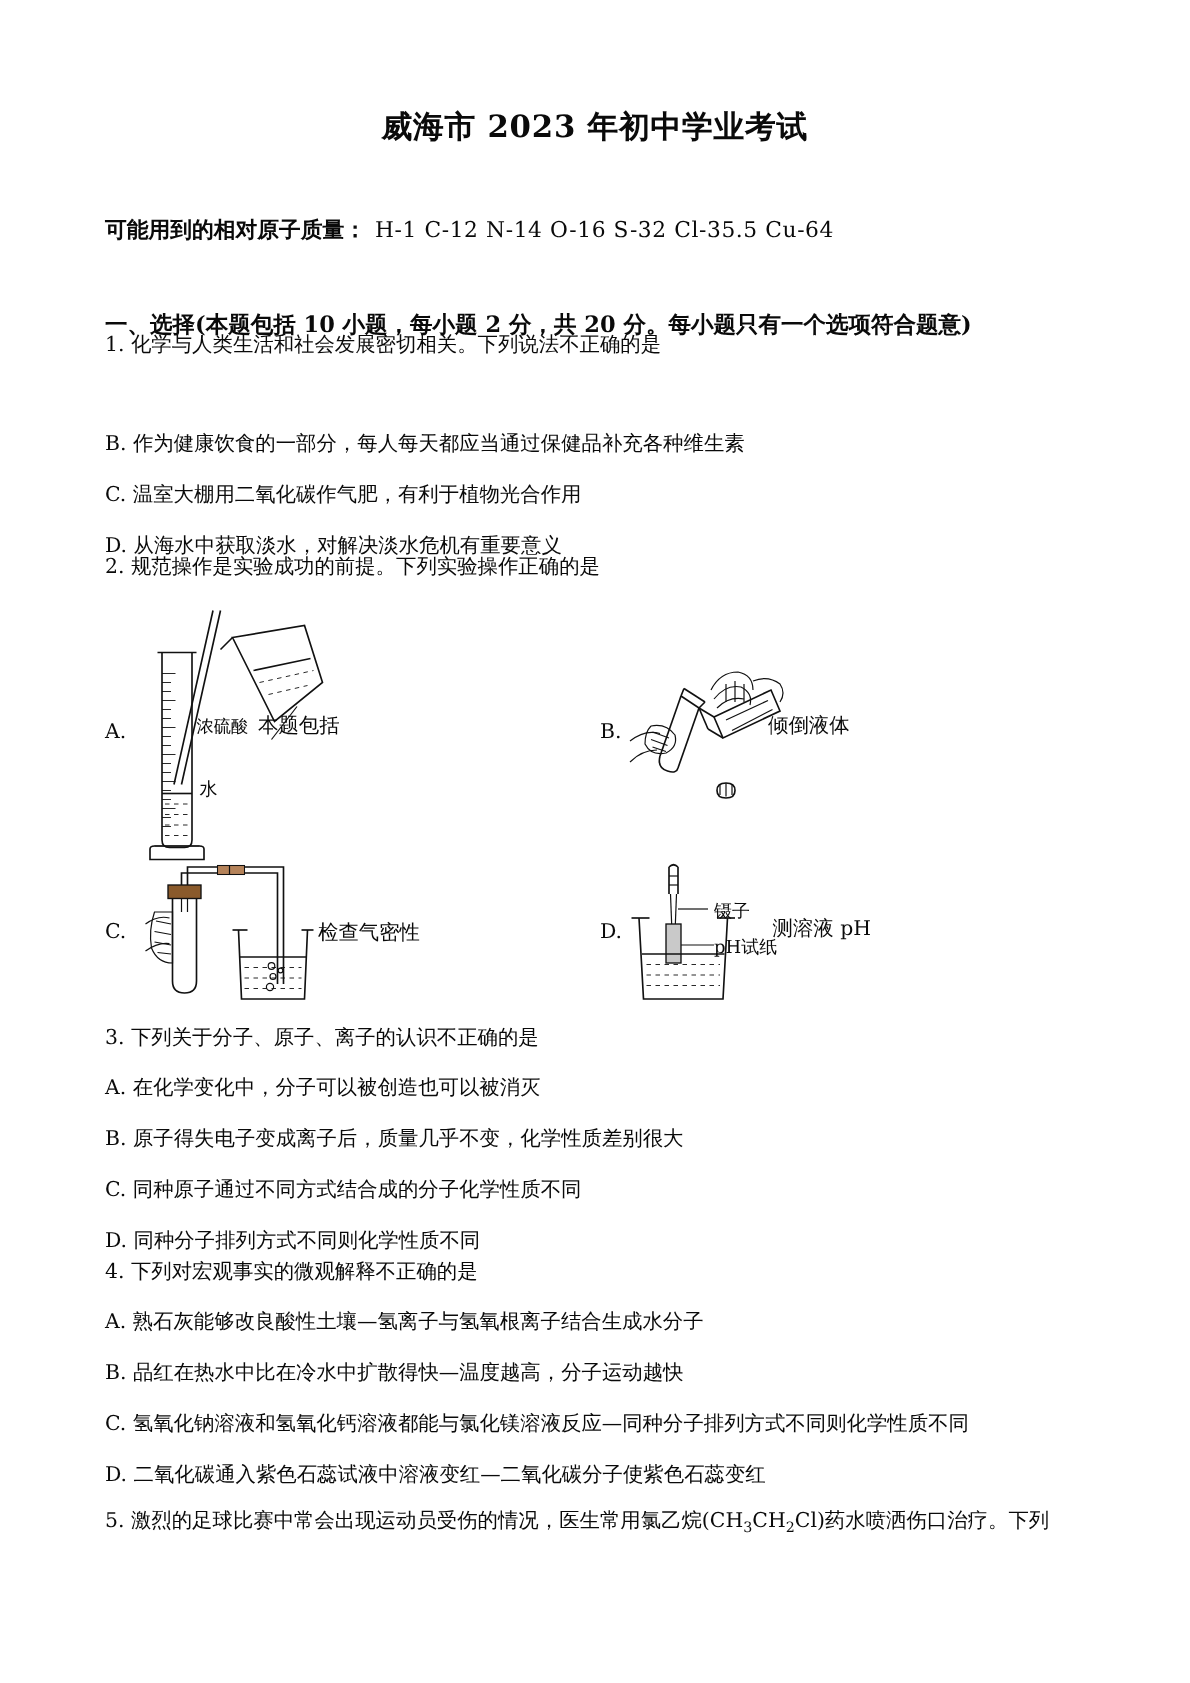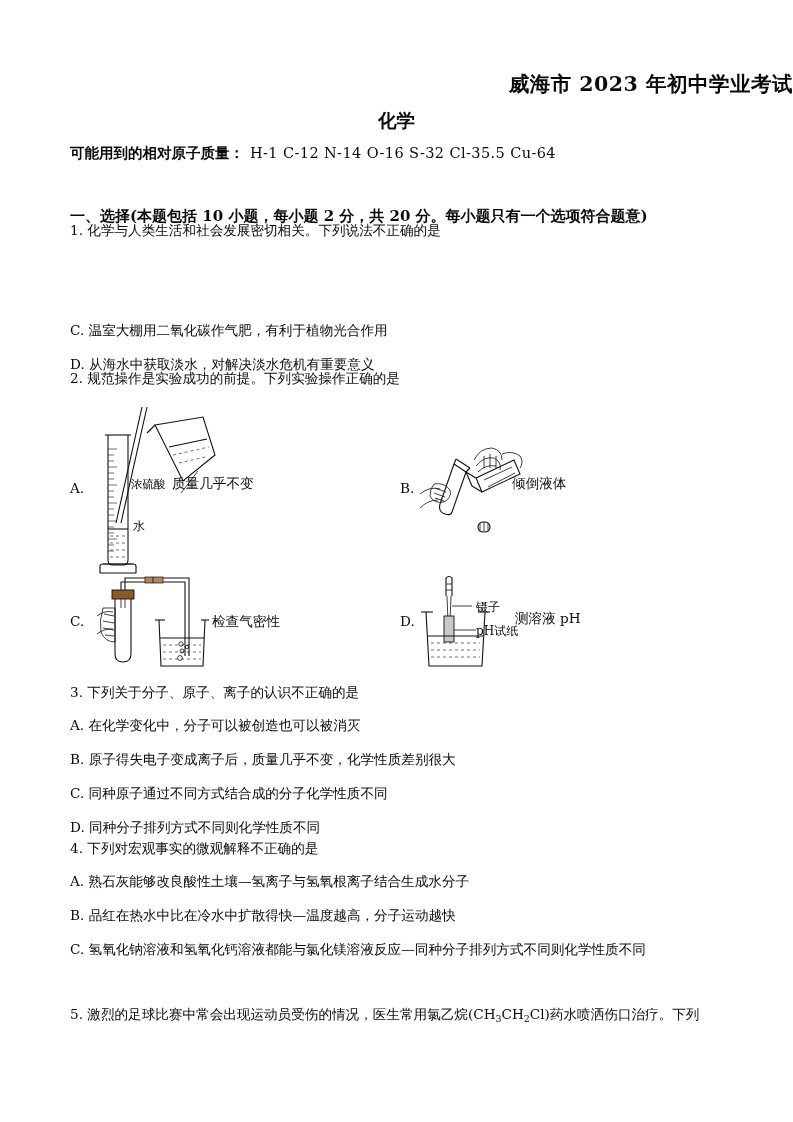--- a/index.html
+++ b/index.html
@@ -16,21 +16,21 @@
     overflow: hidden;
   }
   .page {
     position: absolute;
     inset: 0;
     padding: 0;
   }
 
   
   .doc-title {
-    text-align: right;
+    text-align: center;
     font-size: 20.5px;
     font-weight: bold;
     letter-spacing: 0.5px;
     margin: 0;
     position: absolute;
     left: 0; right: 0;
     top: 70px;
   }
   .doc-subtitle {
     text-align: center;
@@ -99,29 +99,29 @@
   .stroke { fill: none; stroke: #111; stroke-width: 1.1; }
   .stroke-thin { fill: none; stroke: #111; stroke-width: 0.8; }
   .hatch { stroke: #111; stroke-width: 0.6; }
 </style>
 </head>
 <body>
 
 <div class="page">
 
   <div class="doc-title">威海市 2023 年初中学业考试</div>
-  <div class="doc-subtitle">化学</div>
 
   <div class="atomic-mass">
     <span>可能用到的相对原子质量：</span><span class="values">H-1  C-12  N-14  O-16  S-32  Cl-35.5  Cu-64</span>
   </div>
 
   <div class="section-head">一、选择(本题包括 10 小题，每小题 2 分，共 20 分。每小题只有一个选项符合题意)</div>
 
   <div class="q-stem" style="top:220px">1. 化学与人类生活和社会发展密切相关。下列说法不正确的是</div>
+  <div class="q-opt" style="top:286px">B. 作为健康饮食的一部分，每人每天都应当通过保健品补充各种维生素</div>
   <div class="q-opt" style="top:320px">C. 温室大棚用二氧化碳作气肥，有利于植物光合作用</div>
   <div class="q-opt" style="top:354px">D. 从海水中获取淡水，对解决淡水危机有重要意义</div>
 
   <div class="q-stem" style="top:368px">2. 规范操作是实验成功的前提。下列实验操作正确的是</div>
 
   <div class="fig-label" style="left:70px; top:480px">A.</div>
 
   <svg style="left:95px; top:405px; width:210px; height:170px" viewBox="0 0 210 170">
 
     <path class="stroke" d="M13 30 L13 155"></path>
@@ -171,21 +171,21 @@
     <path class="stroke" d="M74 42 L112 34"></path>
     <g class="hatch" stroke-dasharray="3,3">
       <path d="M78 50 L114 42"></path>
         <path d="M84 58 L110 52"></path>
     </g>
 
     <path class="stroke-thin" d="M103 66 L86 88"></path>
   </svg>
 
   <div class="fig-inline-label" style="left:131px; top:477px">浓硫酸</div>
-  <div class="fig-caption" style="left:172px; top:475px">质量几乎不变</div>
+  <div class="fig-caption" style="left:172px; top:475px">本题包括</div>
   <div class="fig-small-label" style="left:133px; top:518px">水</div>
 
   <div class="fig-label" style="left:400px; top:480px">B.</div>
 
   <svg style="left:418px; top:442px; width:120px; height:100px" viewBox="0 0 120 100">
 
     <path class="stroke" d="M22 62 L36 22"></path>
     <path class="stroke" d="M34 70 L48 30"></path>
     <path class="stroke" d="M22 62 Q20 70 27 72 Q33 74 34 70"></path>
 
@@ -308,18 +308,19 @@
   <div class="q-stem" style="top:682px">3. 下列关于分子、原子、离子的认识不正确的是</div>
   <div class="q-opt" style="top:715px">A. 在化学变化中，分子可以被创造也可以被消灭</div>
   <div class="q-opt" style="top:749px">B. 原子得失电子变成离子后，质量几乎不变，化学性质差别很大</div>
   <div class="q-opt" style="top:783px">C. 同种原子通过不同方式结合成的分子化学性质不同</div>
   <div class="q-opt" style="top:817px">D. 同种分子排列方式不同则化学性质不同</div>
 
   <div class="q-stem" style="top:838px">4. 下列对宏观事实的微观解释不正确的是</div>
   <div class="q-opt" style="top:871px">A. 熟石灰能够改良酸性土壤—氢离子与氢氧根离子结合生成水分子</div>
   <div class="q-opt" style="top:905px">B. 品红在热水中比在冷水中扩散得快—温度越高，分子运动越快</div>
   <div class="q-opt" style="top:939px">C. 氢氧化钠溶液和氢氧化钙溶液都能与氯化镁溶液反应—同种分子排列方式不同则化学性质不同</div>
+  <div class="q-opt" style="top:973px">D. 二氧化碳通入紫色石蕊试液中溶液变红—二氧化碳分子使紫色石蕊变红</div>
 
   <div class="q-stem" style="top:1004px">
     <span>5. 激烈的足球比赛中常会出现运动员受伤的情况，医生常用氯乙烷(</span><span><span>CH</span><sub>3</sub><span>CH</span><sub>2</sub><span>Cl</span></span><span>)药水喷洒伤口治疗。下列</span>
   </div>
 
 </div>
 
 </body></html>

